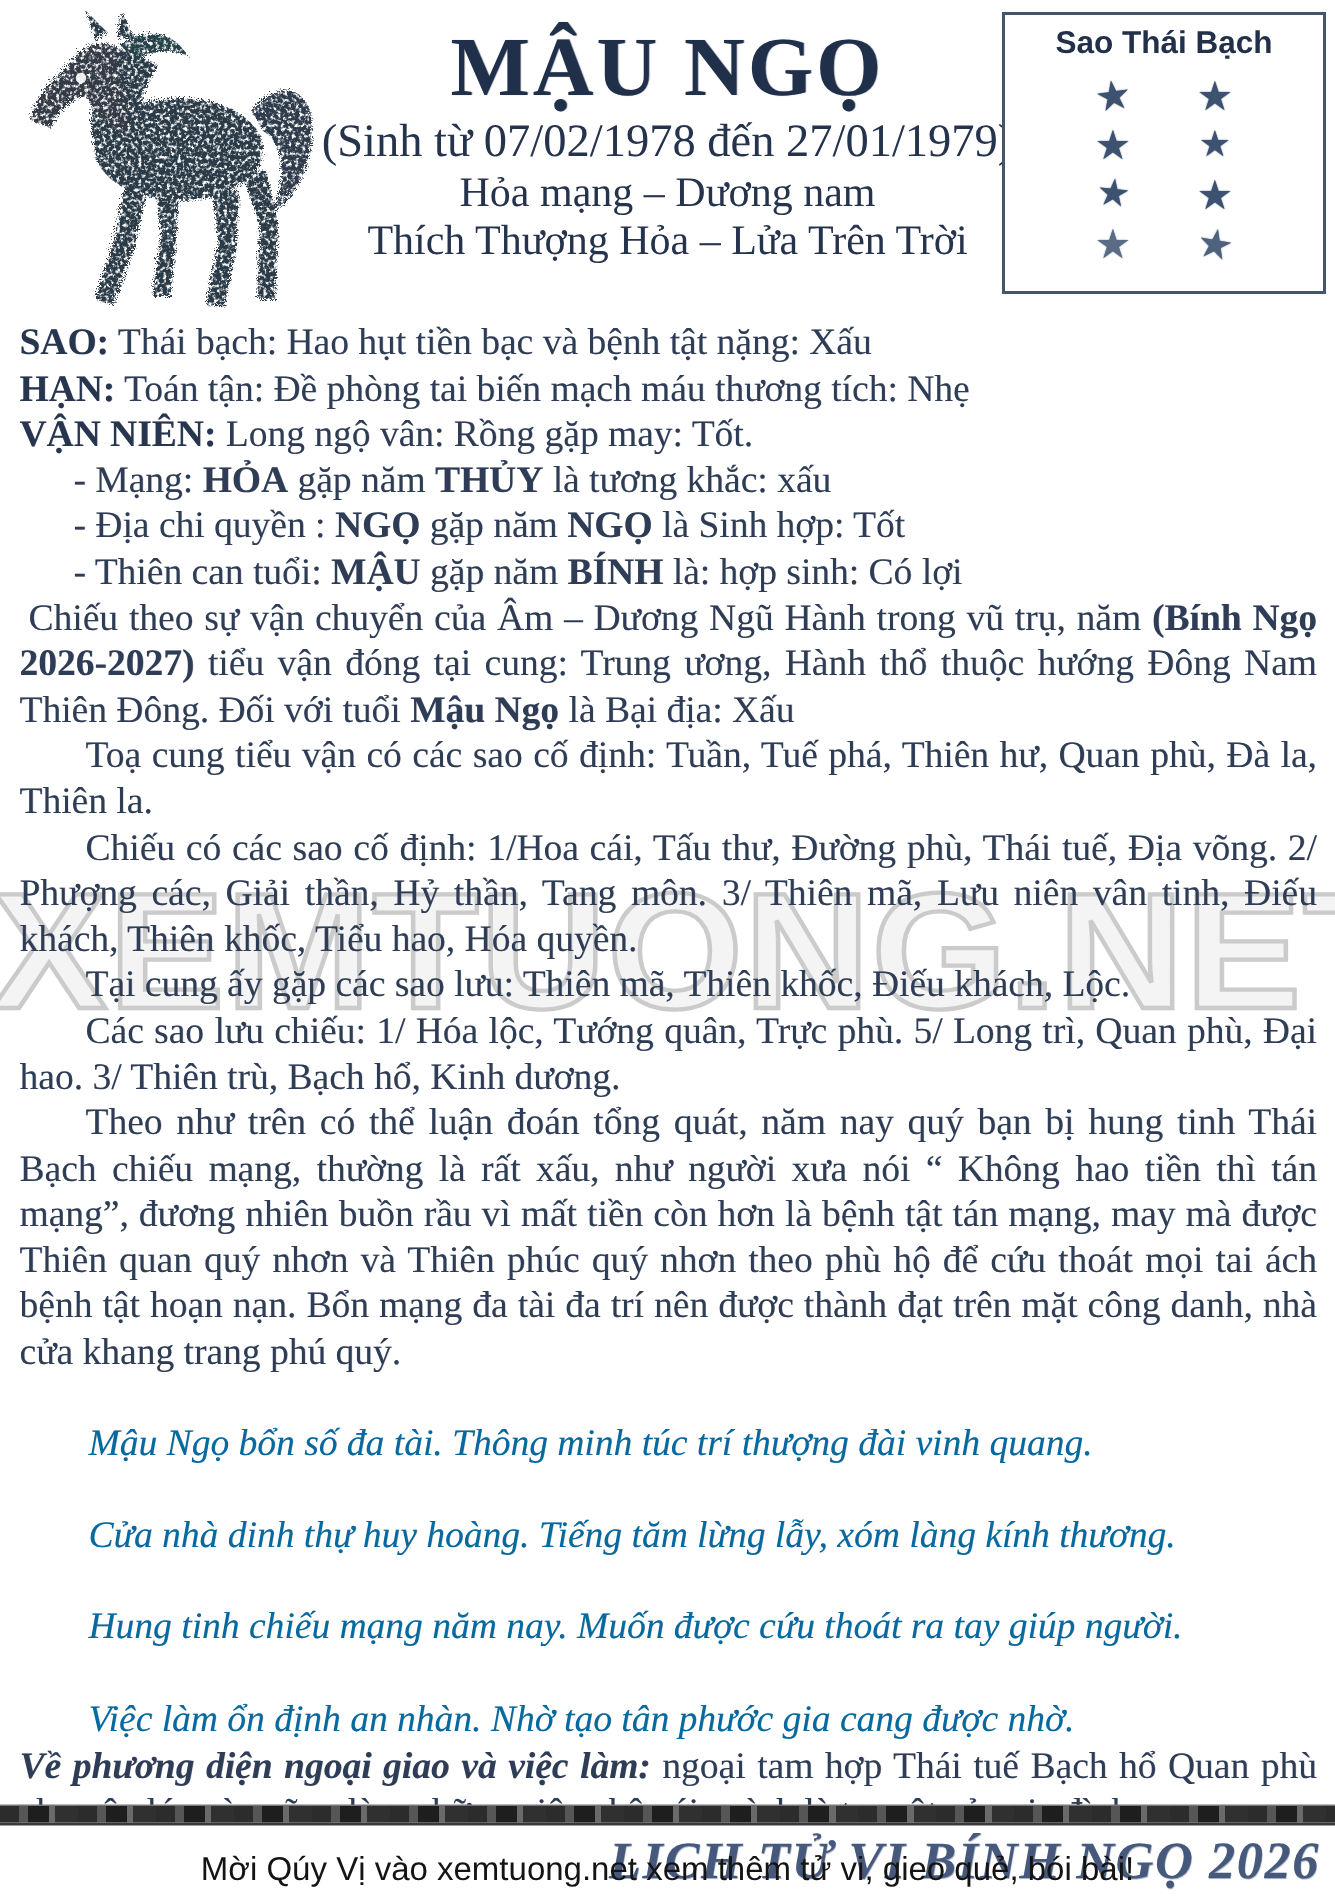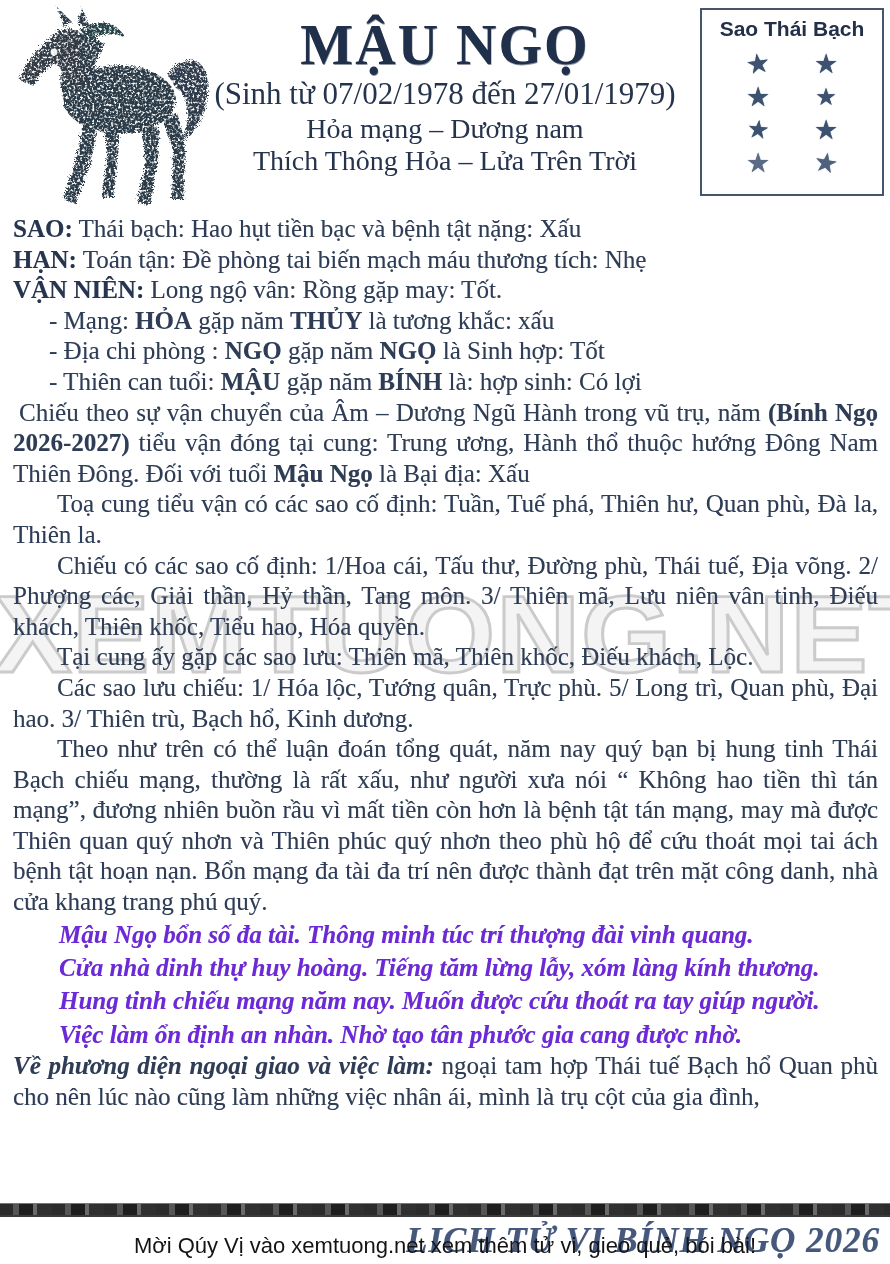--- a/index.html
+++ b/index.html
@@ -12,21 +12,21 @@
   
   .horse{position:absolute;left:2px;top:2px;width:212px;height:214px;}
   .header-text{position:absolute;left:200px;right:200px;top:14px;text-align:center;color:#25334d;}
   .h-title{font-size:56px;font-weight:bold;letter-spacing:2px;line-height:62px;color:#21304a;
            text-shadow:0.5px 0.5px 0.6px rgba(33,48,74,.5);}
   .h-age{font-size:36px;line-height:42px;}
   .h-birth{font-size:31px;line-height:36px;}
   .h-menh{font-size:28px;line-height:33px;}
   .h-napam{font-size:28px;line-height:32px;}
   .starbox{
-    position:absolute;right:6px;top:8px;width:184px;height:188px;
+    position:absolute;right:6px;top:8px;width:216px;height:188px;
     border:2px solid #45566c;background:#fff;box-sizing:border-box;
     padding-top:7px;z-index:2;
   }
   .starbox-title{font-family:"Liberation Sans",sans-serif;font-weight:bold;
     font-size:21px;text-align:center;color:#22304a;}
   .stars{display:grid;grid-template-columns:1fr 1fr;width:136px;margin:8px auto 0;
     row-gap:3px;justify-items:center;}
   .star{font-size:27px;line-height:30px;color:#3d5270;text-shadow:0 0 1px #3d5270;}
   .star:nth-child(1){transform:rotate(-8deg);}
   .star:nth-child(4){font-size:24px;}
@@ -49,22 +49,22 @@
     text-shadow:0.3px 0.3px 0.4px rgba(46,61,85,.35);
   }
   .b{font-weight:bold;}
   .i{font-style:italic;}
   .line{white-space:nowrap;}
   .lbl{font-weight:bold;color:#27354f;}
   .dash{padding-left:36px;}
   .para{text-align:justify;}
   .ind1{text-indent:6px;}
   .ind2{text-indent:44px;}
-  .verse{padding-left:46px;font-weight:bold;font-style:italic;line-height:33.4px;
-         white-space:nowrap;color:#6d28d9;}
+  .verse{padding-left:46px;font-weight:normal;font-style:italic;line-height:33.4px;
+         white-space:nowrap;color:#0369a1;margin-top:28px;}
   
   .scanband{
     position:absolute;left:0;right:0;top:1203px;height:11px;z-index:2;
     background:
       repeating-linear-gradient(90deg,#2c2c2c 0 13px,#565656 13px 19px,#1e1e1e 19px 33px,#6a6a6a 33px 37px,#303030 37px 52px);
     border-top:1px solid #777;border-bottom:2px solid #3a3a3a;
   }
   .footer-title{
     position:absolute;right:10px;top:1221px;z-index:2;
     font-size:35px;font-weight:bold;font-style:italic;letter-spacing:1px;
@@ -123,30 +123,30 @@
       <span class="star">★</span>
       <span class="star">★</span>
       <span class="star">★</span>
     </div>
   </div>
 
   <div class="header-text">
     <div class="h-title">MẬU NGỌ</div>
     <div class="h-birth">(Sinh từ 07/02/1978 đến 27/01/1979)</div>
     <div class="h-menh">Hỏa mạng – Dương nam</div>
-    <div class="h-napam">Thích Thông Hỏa – Lửa Trên Trời</div>
+    <div class="h-napam">Thích Thượng Hỏa – Lửa Trên Trời</div>
   </div>
 
   <div class="content">
     <div class="line"><span class="lbl">SAO:</span><span> Thái bạch: Hao hụt tiền bạc và bệnh tật nặng: Xấu</span></div>
     <div class="line"><span class="lbl">HẠN:</span><span> Toán tận: Đề phòng tai biến mạch máu thương tích: Nhẹ</span></div>
     <div class="line"><span class="lbl">VẬN NIÊN:</span><span> Long ngộ vân: Rồng gặp may: Tốt.</span></div>
 
     <div class="line dash"><span>- Mạng: </span><span class="b">HỎA</span><span> gặp năm </span><span class="b">THỦY</span><span> là tương khắc: xấu</span></div>
-    <div class="line dash"><span>- Địa chi phòng : </span><span class="b">NGỌ</span><span> gặp năm </span><span class="b">NGỌ</span><span> là Sinh hợp: Tốt</span></div>
+    <div class="line dash"><span>- Địa chi quyền : </span><span class="b">NGỌ</span><span> gặp năm </span><span class="b">NGỌ</span><span> là Sinh hợp: Tốt</span></div>
     <div class="line dash"><span>- Thiên can tuổi: </span><span class="b">MẬU</span><span> gặp năm </span><span class="b">BÍNH</span><span> là: hợp sinh: Có lợi</span></div>
 
     <div class="para ind1"><span>Chiếu theo sự vận chuyển của Âm – Dương Ngũ Hành trong vũ trụ, năm </span><span class="b">(Bính Ngọ 2026-2027)</span><span> tiểu vận đóng tại cung: Trung ương, Hành thổ thuộc hướng Đông Nam Thiên Đông. Đối với tuổi </span><span class="b">Mậu Ngọ</span><span> là Bại  địa: Xấu</span></div>
     <div class="para ind2">Toạ cung tiểu vận có các sao cố định: Tuần, Tuế phá, Thiên hư, Quan phù, Đà la, Thiên la.</div>
     <div class="para ind2">Chiếu có các sao cố định: 1/Hoa cái, Tấu thư, Đường phù, Thái tuế, Địa võng. 2/ Phượng các, Giải thần, Hỷ thần, Tang môn. 3/ Thiên mã, Lưu niên vân tinh, Điếu khách, Thiên khốc, Tiểu hao, Hóa quyền.</div>
     <div class="para ind2">Tại cung ấy gặp các sao lưu: Thiên mã, Thiên khốc, Điếu khách, Lộc.</div>
     <div class="para ind2">Các sao lưu chiếu: 1/ Hóa lộc, Tướng quân, Trực phù. 5/ Long trì, Quan phù, Đại hao. 3/ Thiên trù, Bạch hổ, Kinh dương.</div>
     <div class="para ind2">Theo như trên có thể luận đoán tổng quát, năm nay quý bạn bị hung tinh Thái Bạch chiếu mạng, thường là rất xấu, như người xưa nói “ Không hao tiền thì tán mạng”, đương nhiên buồn rầu vì mất tiền còn hơn là bệnh tật tán mạng, may mà được Thiên quan quý nhơn và Thiên phúc quý nhơn theo phù hộ  để cứu thoát mọi tai ách bệnh tật hoạn nạn. Bổn mạng đa tài đa trí nên được thành đạt trên mặt công danh, nhà cửa khang trang phú quý.</div>
 
     <div class="verse">Mậu Ngọ bổn số đa tài. Thông minh túc trí thượng đài vinh quang.</div>

